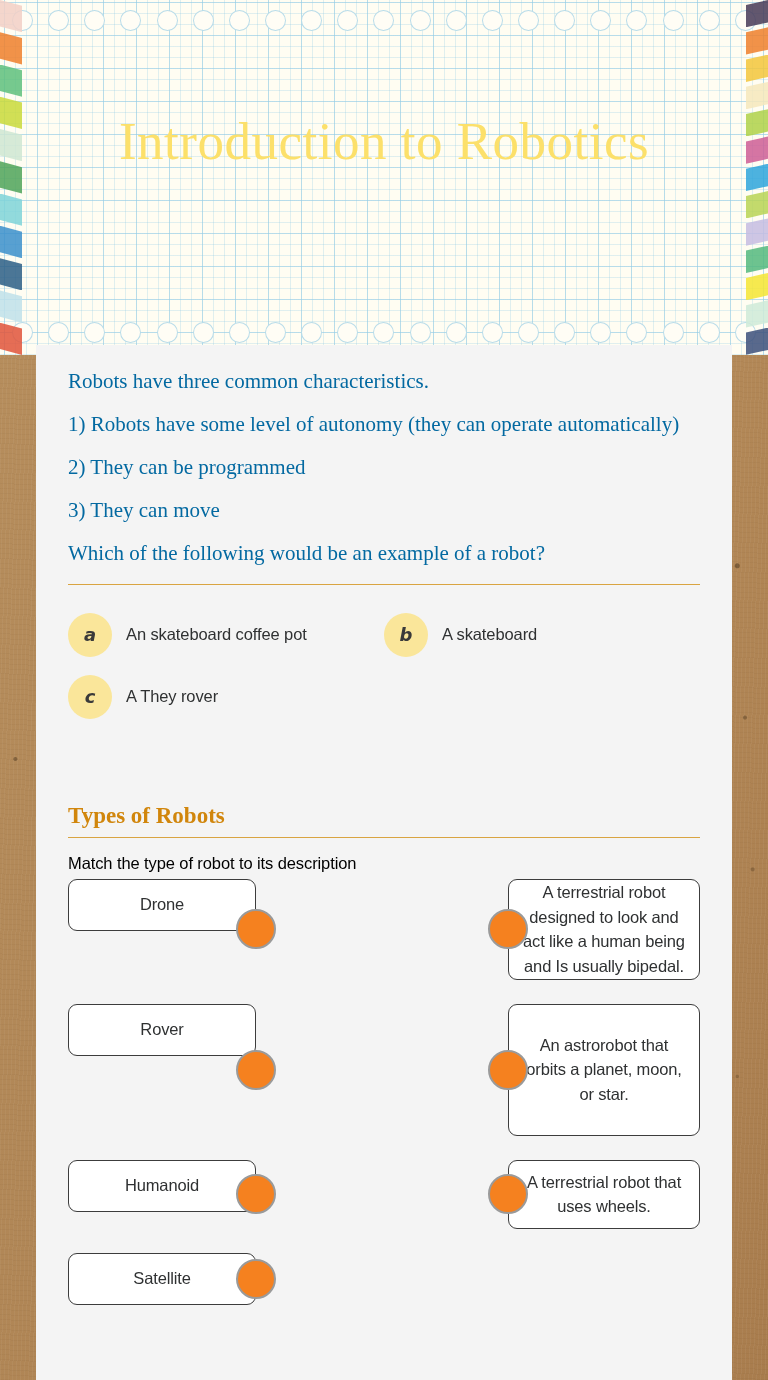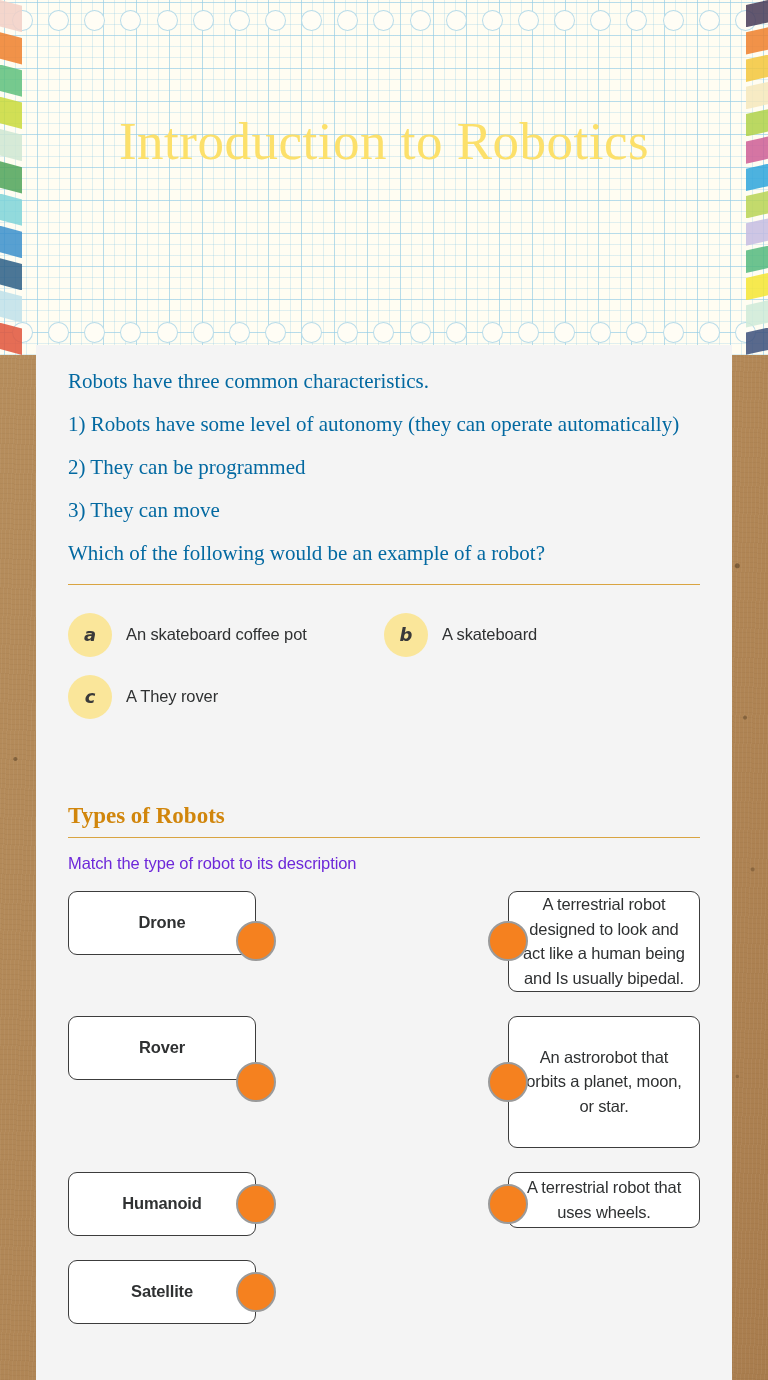--- a/index.html
+++ b/index.html
@@ -166,22 +166,22 @@
     color: #d1860c;
     margin-bottom: 8px;
   }
   #section-rule {
     height: 1px;
     background: #d9a441;
     margin-bottom: 16px;
   }
   #section-instruction {
     font-size: 16.5px;
-    color: #6d28d9;
-    margin-bottom: 18px;
+    color: #000000;
+    margin-bottom: 6px;
     letter-spacing: -.1px;
   }
 
   
   .match-row {
     position: relative;
     display: flex;
     justify-content: space-between;
     margin-bottom: 24px;
   }
@@ -195,23 +195,22 @@
     align-items: center;
     justify-content: center;
     text-align: center;
     font-size: 16.5px;
     color: #2f3132;
     line-height: 1.5;
     letter-spacing: -.15px;
   }
   .match-card.left-card {
     width: 188px;
-    height: 64px;
+    height: 52px;
     padding: 4px 12px;
-    font-weight: bold;
   }
   .match-card.right-card {
     width: 192px;
     padding: 12px 12px;
   }
 
   .dot {
     position: absolute;
     width: 40px; height: 40px;
     border-radius: 50%;
@@ -220,21 +219,21 @@
     top: 50%;
     transform: translateY(-50%);
     z-index: 3;
   }
   .dot.on-left-card  { right: -20px; }
   .dot.on-right-card { left: -20px; }
 
   
   .rc-1 { height: 101px; }
   .rc-2 { height: 132px; }
-  .rc-3 { height: 56px; }
+  .rc-3 { height: 69px; }
   .rc-4 { height: 92px; }
 </style>
 </head>
 <body>
 
 <div id="kraft-bg"></div>
 
 <div id="header-banner">
   <div id="graph-grid"></div>
 

